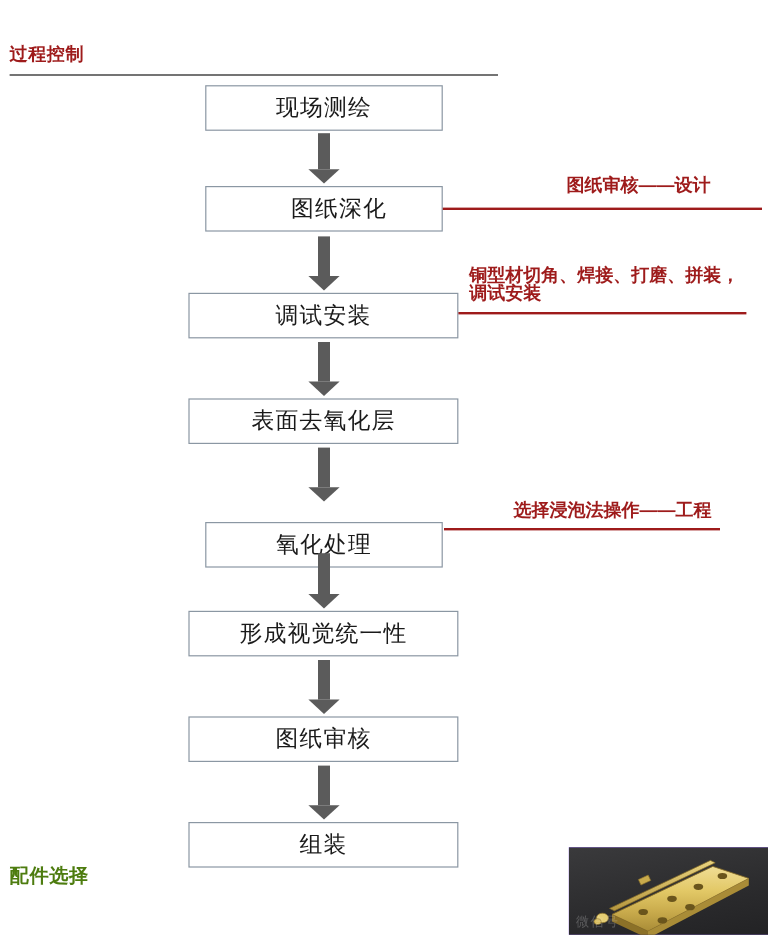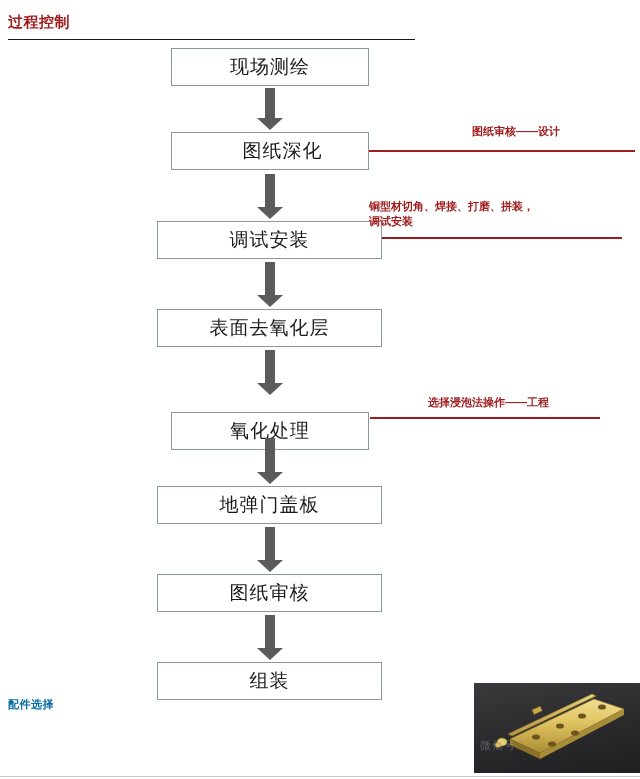--- a/index.html
+++ b/index.html
@@ -12,20 +12,21 @@
     background: #ffffff;
     font-family: "Liberation Sans", "DejaVu Sans", sans-serif;
     position: relative;
     overflow: hidden;
   }
   #page {
     position: relative;
     width: 640px;
     height: 621px;
     background: #ffffff;
+    margin-top: 23px;
   }
 
   
   .section-title {
     position: absolute;
     left: 8px;
     top: 13px;
     font-size: 15px;
     font-weight: bold;
     color: #9E1B1B;
@@ -74,38 +75,38 @@
     width: 0;
     height: 0;
     border-left: 13px solid transparent;
     border-right: 13px solid transparent;
     border-top: 12px solid #5b5b5b;
   }
   .annot-text {
     position: absolute;
     color: #9E1B1B;
     font-weight: bold;
-    font-size: 11px;
+    font-size: 15px;
     line-height: 15px;
     white-space: pre-line;
   }
   .annot-rule {
     position: absolute;
     height: 0;
     border-top: 2px solid #9E1B1B;
   }
 
   
   .note-title {
     position: absolute;
     left: 8px;
     top: 697px;
-    font-size: 11px;
-    font-weight: bold;
-    color: #0369a1;
+    font-size: 16px;
+    font-weight: bold;
+    color: #4d7c0f;
     letter-spacing: 0.5px;
   }
   .note-body {
     position: absolute;
     left: 8px;
     top: 723px;
     width: 290px;
     font-size: 12.5px;
     line-height: 19px;
     color: #1a1a1a;
@@ -179,21 +180,21 @@
       <div class="flow-box" style="left: 157px; top: 221px; width: 225px; height: 38px; border-color: rgb(139, 151, 163);">
         <span>调试安装</span>
       </div>
       <div class="flow-box" style="left: 157px; top: 309px; width: 225px; height: 38px; border-color: rgb(139, 151, 163);">
         <span>表面去氧化层</span>
       </div>
       <div class="flow-box" style="left: 171px; top: 412px; width: 198px; height: 38px; border-color: rgb(139, 151, 163);">
         <span>氧化处理</span>
       </div>
       <div class="flow-box" style="left: 157px; top: 486px; width: 225px; height: 38px; border-color: rgb(139, 151, 163);">
-        <span>地弹门盖板</span>
+        <span>形成视觉统一性</span>
       </div>
       <div class="flow-box" style="left: 157px; top: 574px; width: 225px; height: 38px; border-color: rgb(139, 151, 163);">
         <span>图纸审核</span>
       </div>
       <div class="flow-box" style="left: 157px; top: 662px; width: 225px; height: 38px; border-color: rgb(139, 151, 163);">
         <span>组装</span>
       </div>
       <div class="arrow" style="left: 257px; top: 88px; height: 42px;">
         <div class="shaft" style="height: 30px; background: rgb(91, 91, 91);"></div>
         <div class="head" style="top: 30px; border-top-color: rgb(91, 91, 91);"></div>
@@ -220,21 +221,21 @@
       </div>
       <div class="arrow" style="left: 257px; top: 615px; height: 45px;">
         <div class="shaft" style="height: 33px; background: rgb(91, 91, 91);"></div>
         <div class="head" style="top: 33px; border-top-color: rgb(91, 91, 91);"></div>
       </div>
     </div>
 
   <div id="annot-layer">
       <div class="annot-text" style="left: 472px; top: 124px;">图纸审核——设计</div>
       <div class="annot-rule" style="left: 369px; top: 150px; width: 266px; border-top-color: rgb(158, 27, 27);"></div>
-      <div class="annot-text" style="left: 369px; top: 199px;">铜型材切角、焊接、打磨、拼装，
+      <div class="annot-text" style="left: 391px; top: 199px;">铜型材切角、焊接、打磨、拼装，
 调试安装</div>
       <div class="annot-rule" style="left: 382px; top: 237px; width: 240px; border-top-color: rgb(158, 27, 27);"></div>
       <div class="annot-text" style="left: 428px; top: 395px;">选择浸泡法操作——工程</div>
       <div class="annot-rule" style="left: 370px; top: 417px; width: 230px; border-top-color: rgb(158, 27, 27);"></div>
     </div>
 
   <div class="note-title">配件选择</div>
 
   <div class="photo">
     <div class="floor"></div>

